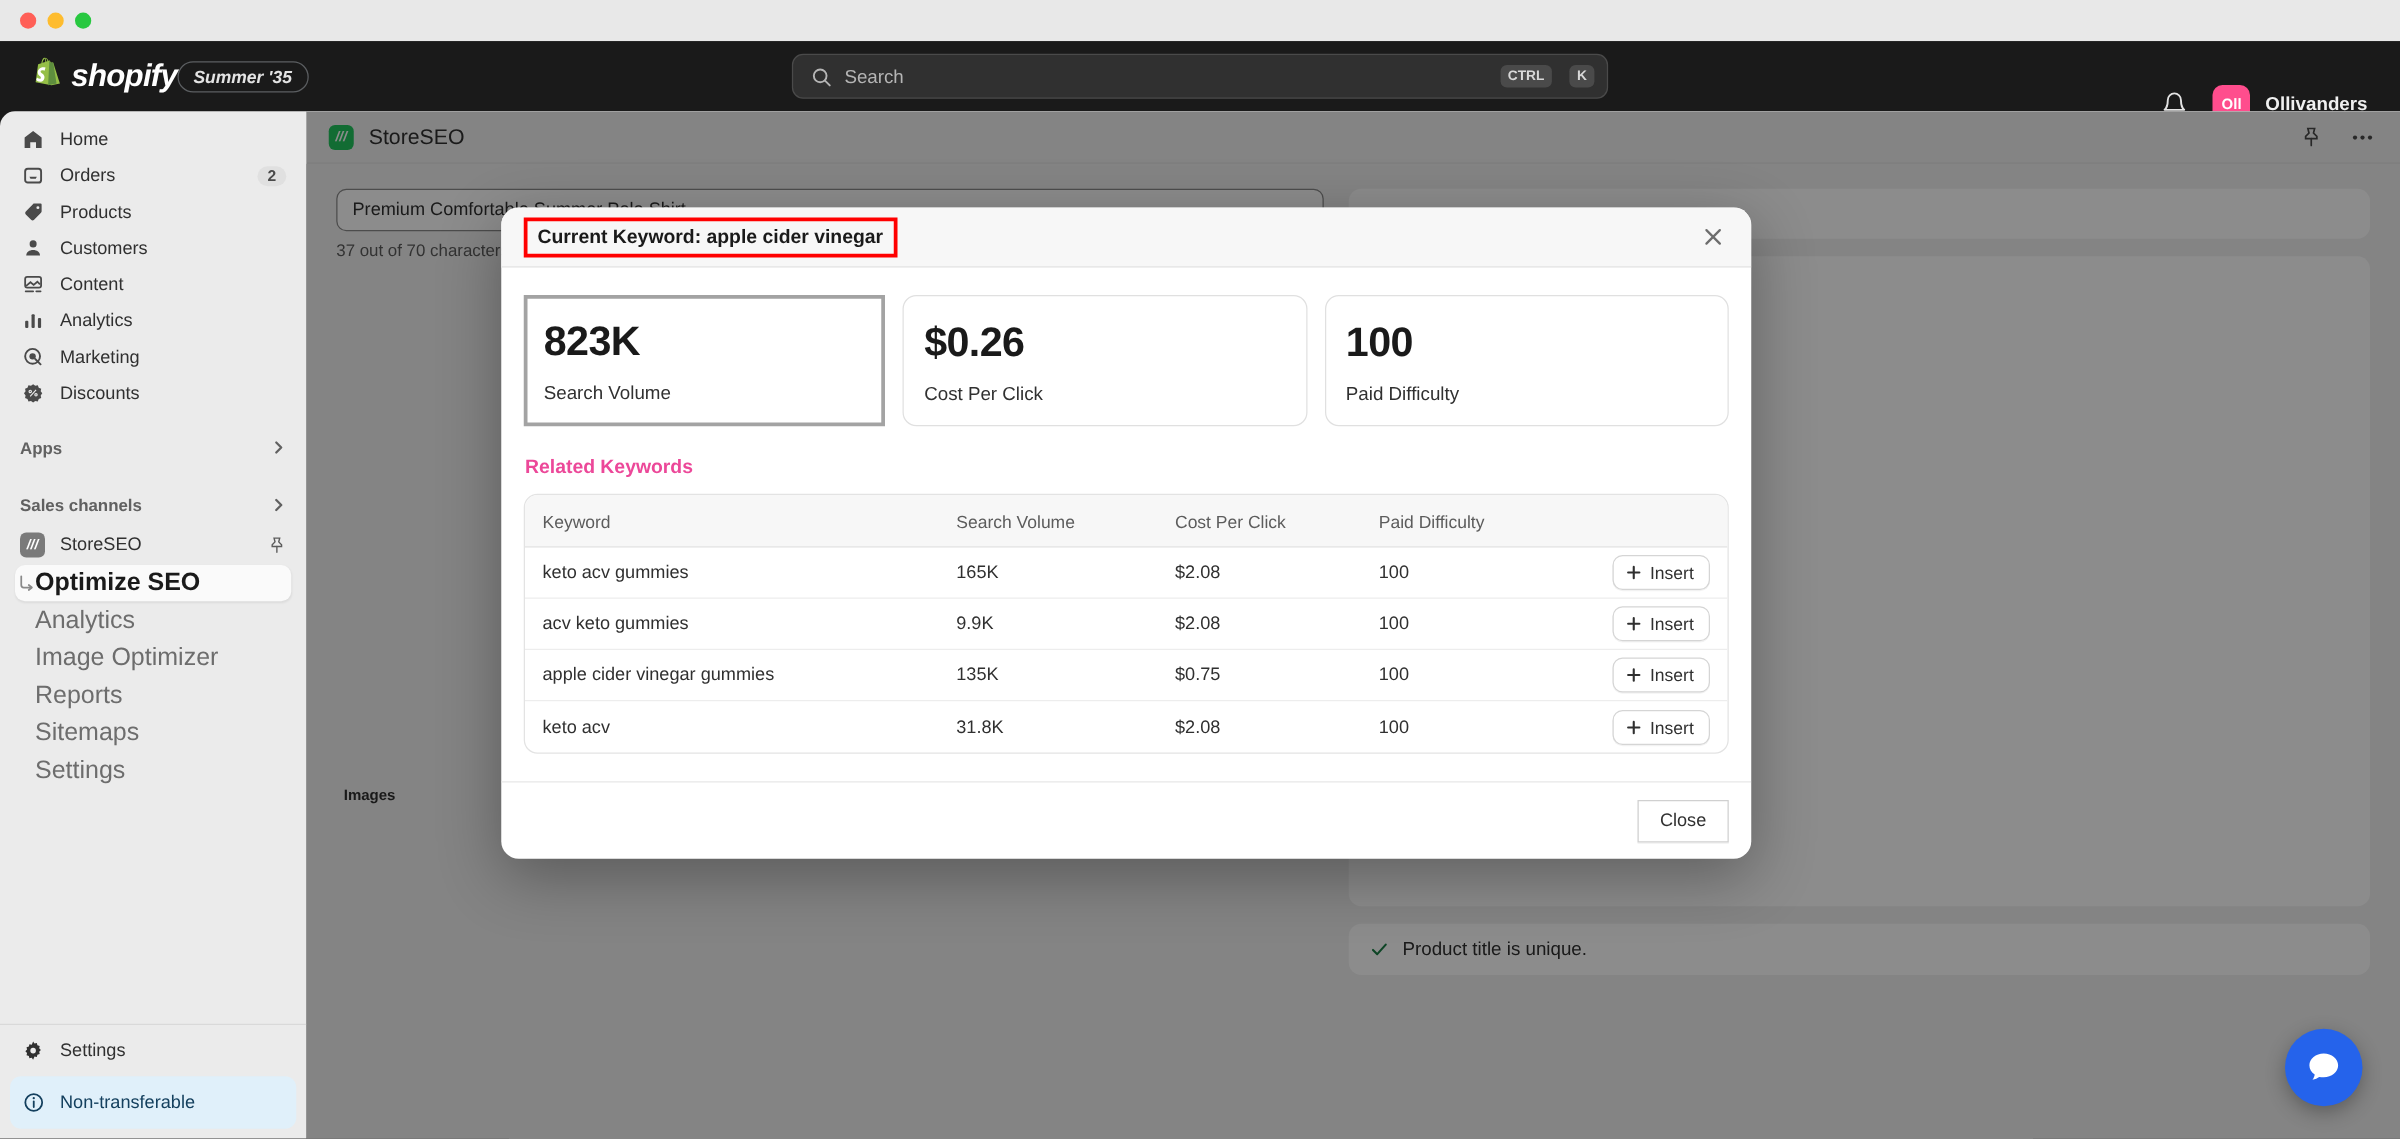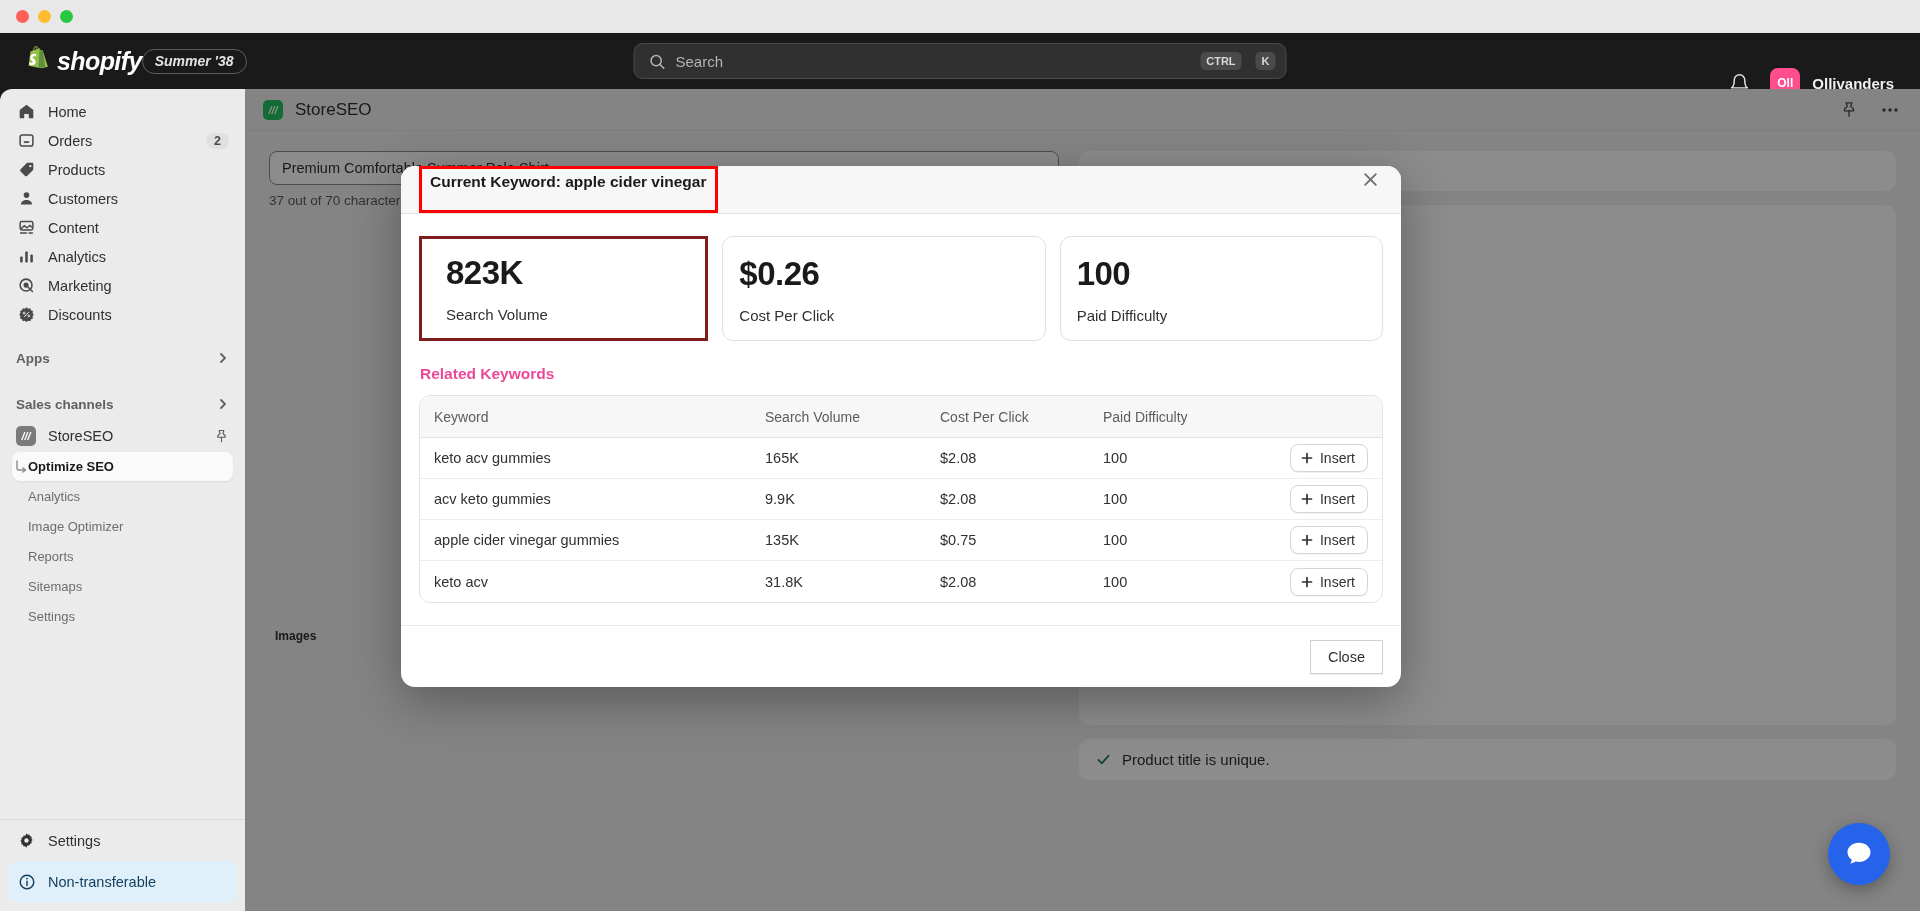--- a/index.html
+++ b/index.html
@@ -107,21 +107,21 @@
     flex: 0 0 20px;
   }
   .app-icon.green { background: #22c55e; }
   .app-row .lbl { font-size: 14.5px; color: #303030; font-weight: 500; }
   .pin-ic { margin-left: auto; color: #5c5c5c; }
   .sub-item {
     display: flex; align-items: center; gap: 10px;
     height: 29px; margin: 1px 12px; padding-left: 16px; border-radius: 8px;
     position: relative;
   }
-  .sub-item .lbl { font-size: 13px; color: #6d6d6d; }
+  .sub-item .lbl { font-size: 20px; color: #6d6d6d; }
   .sub-item.active { background: #fafafa; box-shadow: 0 1px 2px rgba(0,0,0,.07); }
   .sub-item.active .lbl { color: #1a1a1a; font-weight: 600; }
   .arrow-l { position: absolute; left: 2px; width: 14px; height: 14px; color: #8a8a8a; }
   .sb-divider { height: 1px; background: #d9d9d9; margin: 10px 0 6px; }
   .sb-bottom { margin-top: auto; padding-bottom: 8px; }
   .nontransfer {
     display: flex; align-items: center; gap: 12px;
     margin: 6px 8px 0; padding: 12px 10px;
     background: #e0f0fa; border-radius: 9px;
   }
@@ -173,42 +173,42 @@
     left: 156px; top: 77px;
     width: 1000px; height: 521px;
     background: #fff; border-radius: 14px;
     box-shadow: 0 14px 50px rgba(0,0,0,.32);
     display: flex; flex-direction: column;
     overflow: hidden;
   }
   .modal-head {
     height: 48px; background: #f7f7f7;
     border-bottom: 1px solid #e3e3e3;
-    display: flex; padding: 0 18px;
+    display: flex; align-items: center; padding: 0 18px;
     flex: 0 0 48px;
   }
   .modal-title {
     font-size: 15.5px; font-weight: 700; color: #1a1a1a;
     border: 3px solid #ff0000; padding: 4px 8px;
   }
   .modal-x {
     margin-left: auto; color: #6d6d6d; font-size: 19px;
     width: 26px; height: 26px; display: flex; align-items: center; justify-content: center;
     cursor: pointer;
   }
   .modal-body { flex: 1; padding: 22px 18px 0; overflow: hidden; }
 
   .stats { display: flex; gap: 14px; }
   .stat {
     flex: 1; background: #fff; border: 1px solid #e0e0e0; border-radius: 11px;
     padding: 18px 16px 16px;
   }
   .stat.hl { border: none; padding: 0; }
   .stat.hl .inner {
-    border: 3px solid #7f1d1d; padding: 15px 24px 13px;
+    border: 3px solid #a3a3a3; padding: 15px 13px 13px;
     height: 100%;
   }
   .stat-val { font-size: 33px; font-weight: 700; color: #1a1a1a; letter-spacing: -0.5px; }
   .stat-lbl { font-size: 15px; color: #303030; margin-top: 14px; }
 
   .rk-title { font-size: 15.5px; font-weight: 700; color: #ec4899; margin: 24px 0 12px 1px; }
   .table {
     border: 1px solid #e3e3e3; border-radius: 11px; overflow: hidden; background: #fff;
   }
   .thead {
@@ -271,21 +271,21 @@
     <div class="shopify-logo">
       <span class="sbag">
         <svg width="26" height="30" viewBox="0 0 26 30">
           <path d="M18.6 4.1c-.1-.1-.3-.1-.4-.1l-1.5.1S15.8 2.5 15.7 2.4c-.1-.1-.3-.1-.4-.1l-.7.2c-.4-1.2-1.1-2.3-2.4-2.3h-.1C11.7-.3 11.2 0 10.8.4 9.8 1.4 9.3 3.2 9.1 4.6l-2 .6c-.6.2-.6.2-.7.8C6.3 6.5 4.6 19.8 4.6 19.8l12.6 2.4 6.8-1.5S18.7 4.3 18.6 4.1zM13.9 2.9l-1.1.3c0-1-.1-2-.4-2.6.7.1 1.2 1.2 1.5 2.3zM11.8.8c.3.6.4 1.6.4 2.7l-2.3.7c.5-1.7 1.3-2.9 1.9-3.4z" fill="#95bf47"></path>
           <path d="M18.2 4c-.1-.1-.3-.1-.4-.1l-1.5.1S15.8 2.5 15.7 2.4c0-.1-.1-.1-.2-.1l-1 19.9 6.8-1.5S18.7 4.3 18.6 4.1z" fill="#5e8e3e"></path>
           <path d="M12.4 8.1l-.8 2.5s-.8-.4-1.7-.4c-1.4 0-1.4.9-1.4 1.1 0 1.2 3.1 1.6 3.1 4.4 0 2.2-1.4 3.6-3.2 3.6-2.2 0-3.4-1.4-3.4-1.4l.6-1.9s1.2 1 2.2 1c.7 0 .9-.5.9-.9 0-1.5-2.5-1.6-2.5-4.2 0-2.1 1.5-4.2 4.6-4.2 1.1 0 1.6.3 1.6.3z" fill="#fff"></path>
         </svg>
       </span>
       <span class="shopify-word">shopify</span>
     </div>
-    <div class="version-pill">Summer '38</div>
+    <div class="version-pill">Summer '35</div>
   </div>
 
   <div class="searchwrap">
     <div class="searchbox">
       <span>
         <svg width="17" height="17" viewBox="0 0 20 20" fill="none" stroke="#b5b5b5" stroke-width="1.8">
           <circle cx="9" cy="9" r="6"></circle>
             <line x1="13.5" y1="13.5" x2="18" y2="18" stroke-linecap="round"></line>
         </svg>
       </span>

